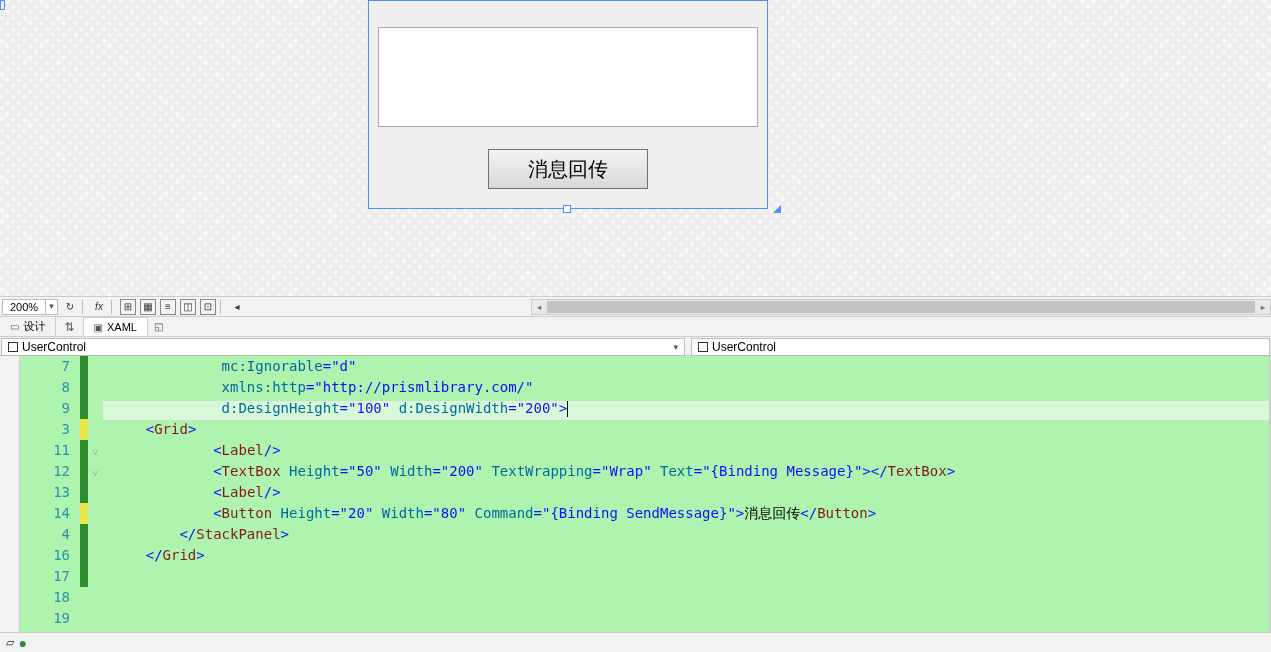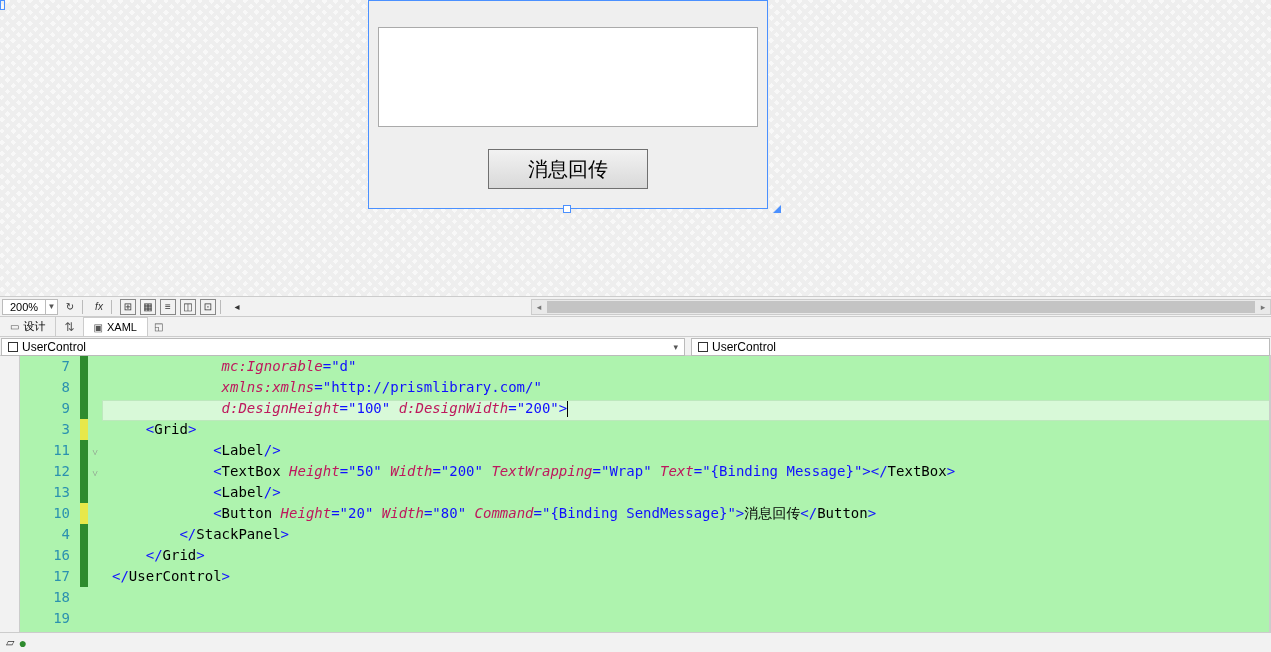--- a/index.html
+++ b/index.html
@@ -191,22 +191,22 @@
   }
   .code-line {
     height: 21px;
     white-space: pre;
     padding-left: 10px;
   }
   .code-line.current {
     background: #d8f9d8;
     box-shadow: inset 0 0 0 1px #bde8bd;
   }
-  .t-elem { color: #000000; }   
-  .t-attr { color: #be185d; font-style: italic; }   
+  .t-elem { color: #7f1d1d; }   
+  .t-attr { color: #0369a1; }   
   .t-str  { color: #1010ff; }   
   .t-punc { color: #1010ff; }
   .t-txt  { color: #000000; }
   .caret {
     display:inline-block; width:1px; height:16px; background:#000; vertical-align:middle;
   }
 
   .code-right-border {
     position:absolute; top:0; right:0; width:2px; height:100%; background:#ccc;
   }
@@ -293,21 +293,21 @@
   <div class="outline-col"></div>
 
   <div class="gutter">
     <div>7</div>
     <div>8</div>
     <div>9</div>
     <div>3</div>
     <div>11</div>
     <div>12</div>
     <div>13</div>
-    <div>10</div>
+    <div>14</div>
     <div>4</div>
     <div>16</div>
     <div>17</div>
     <div>18</div>
     <div>19</div>
   </div>
 
   <div class="marker-col">
     <div class="mark green"></div>
     <div class="mark green"></div>
@@ -335,30 +335,29 @@
       <div></div>
       <div></div>
       <div></div>
       <div></div>
       <div></div>
       <div></div>
   </div>
 
   <div class="code-body">
     <div class="code-line">             <span class="t-attr">mc:Ignorable</span><span class="t-punc">="</span><span class="t-str">d</span><span class="t-punc">"</span></div>
-    <div class="code-line">             <span class="t-attr">xmlns:xmlns</span><span class="t-punc">="</span><span class="t-str">http://prismlibrary.com/</span><span class="t-punc">"</span></div>
+    <div class="code-line">             <span class="t-attr">xmlns:http</span><span class="t-punc">="</span><span class="t-str">http://prismlibrary.com/</span><span class="t-punc">"</span></div>
     <div class="code-line current">             <span class="t-attr">d:DesignHeight</span><span class="t-punc">="</span><span class="t-str">100</span><span class="t-punc">"</span> <span class="t-attr">d:DesignWidth</span><span class="t-punc">="</span><span class="t-str">200</span><span class="t-punc">"&gt;</span><span class="caret"></span></div>
     <div class="code-line">    <span class="t-punc">&lt;</span><span class="t-elem">Grid</span><span class="t-punc">&gt;</span></div>
     <div class="code-line">            <span class="t-punc">&lt;</span><span class="t-elem">Label</span><span class="t-punc">/&gt;</span></div>
     <div class="code-line">            <span class="t-punc">&lt;</span><span class="t-elem">TextBox</span> <span class="t-attr">Height</span><span class="t-punc">="</span><span class="t-str">50</span><span class="t-punc">"</span> <span class="t-attr">Width</span><span class="t-punc">="</span><span class="t-str">200</span><span class="t-punc">"</span> <span class="t-attr">TextWrapping</span><span class="t-punc">="</span><span class="t-str">Wrap</span><span class="t-punc">"</span> <span class="t-attr">Text</span><span class="t-punc">="</span><span class="t-str">{Binding Message}</span><span class="t-punc">"&gt;&lt;/</span><span class="t-elem">TextBox</span><span class="t-punc">&gt;</span></div>
     <div class="code-line">            <span class="t-punc">&lt;</span><span class="t-elem">Label</span><span class="t-punc">/&gt;</span></div>
     <div class="code-line">            <span class="t-punc">&lt;</span><span class="t-elem">Button</span> <span class="t-attr">Height</span><span class="t-punc">="</span><span class="t-str">20</span><span class="t-punc">"</span> <span class="t-attr">Width</span><span class="t-punc">="</span><span class="t-str">80</span><span class="t-punc">"</span> <span class="t-attr">Command</span><span class="t-punc">="</span><span class="t-str">{Binding SendMessage}</span><span class="t-punc">"&gt;</span><span class="t-txt">消息回传</span><span class="t-punc">&lt;/</span><span class="t-elem">Button</span><span class="t-punc">&gt;</span></div>
     <div class="code-line">        <span class="t-punc">&lt;/</span><span class="t-elem">StackPanel</span><span class="t-punc">&gt;</span></div>
     <div class="code-line">    <span class="t-punc">&lt;/</span><span class="t-elem">Grid</span><span class="t-punc">&gt;</span></div>
-    <div class="code-line"><span class="t-punc">&lt;/</span><span class="t-elem">UserControl</span><span class="t-punc">&gt;</span></div>
     <div class="code-right-border"></div>
   </div>
 </div>
 
 <div class="footer">
   <span>▱</span>
   <span class="dot">●</span>
 </div>
 
 </body></html>

